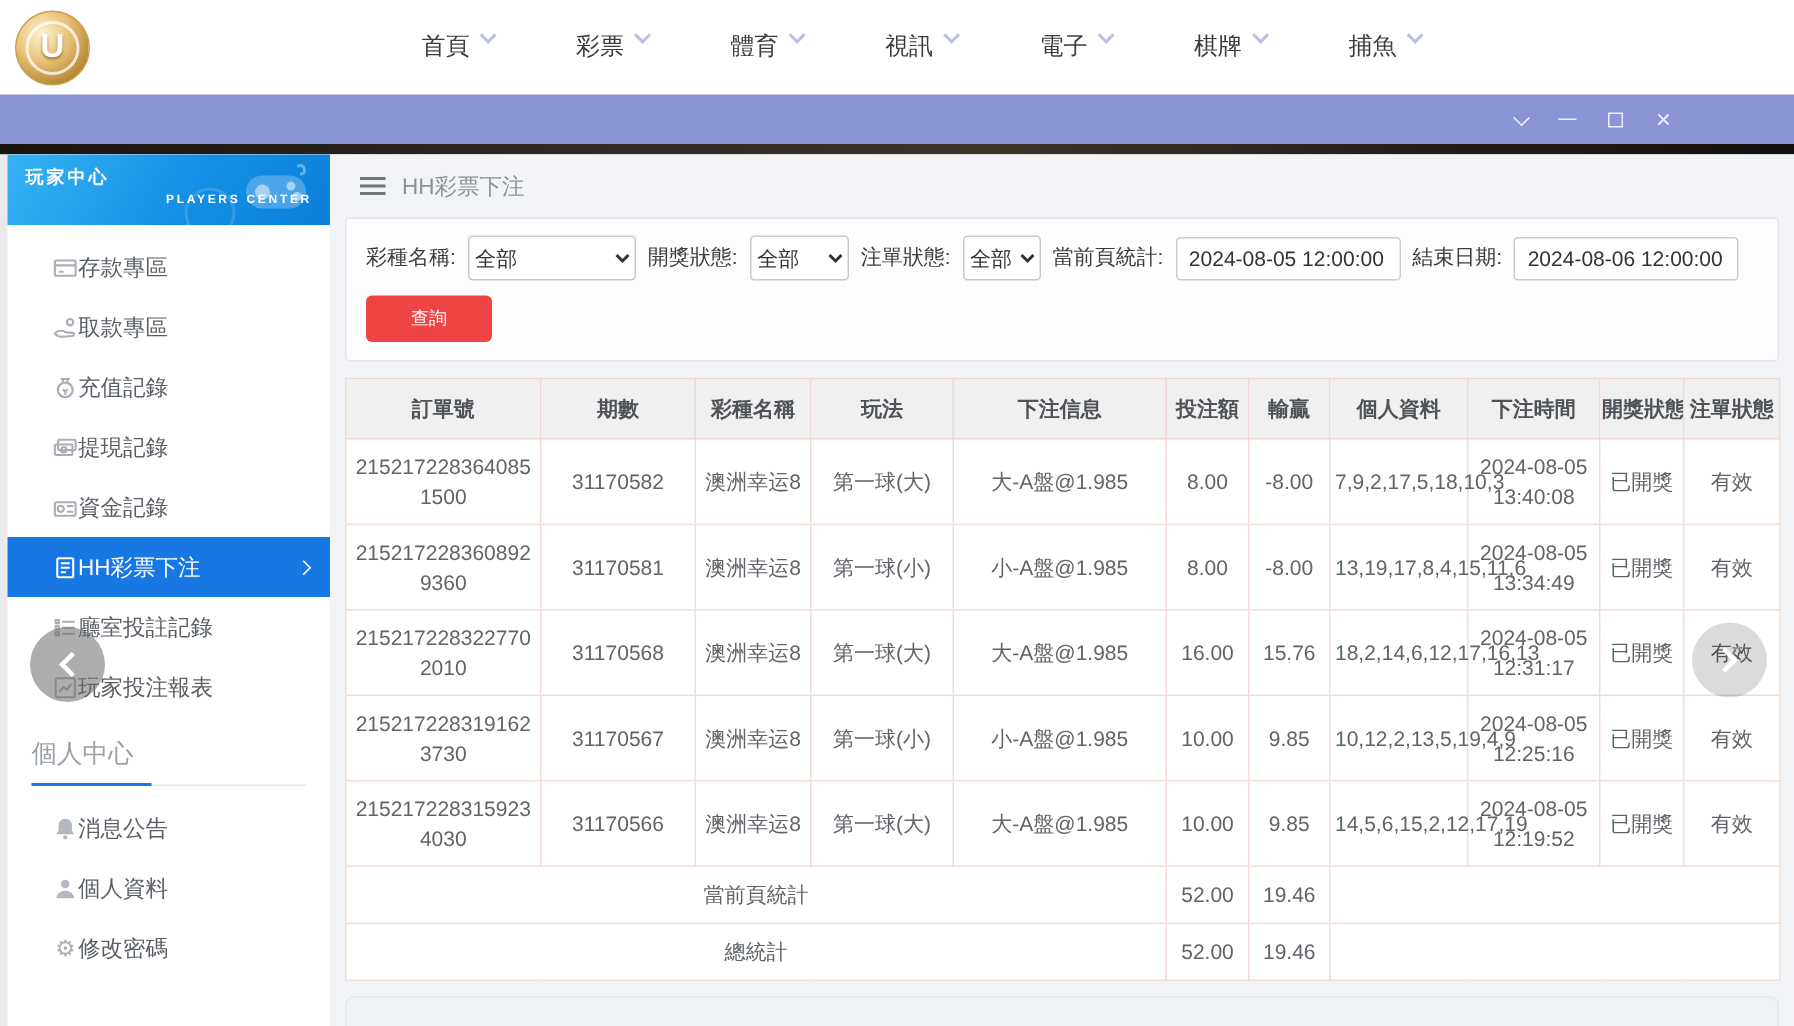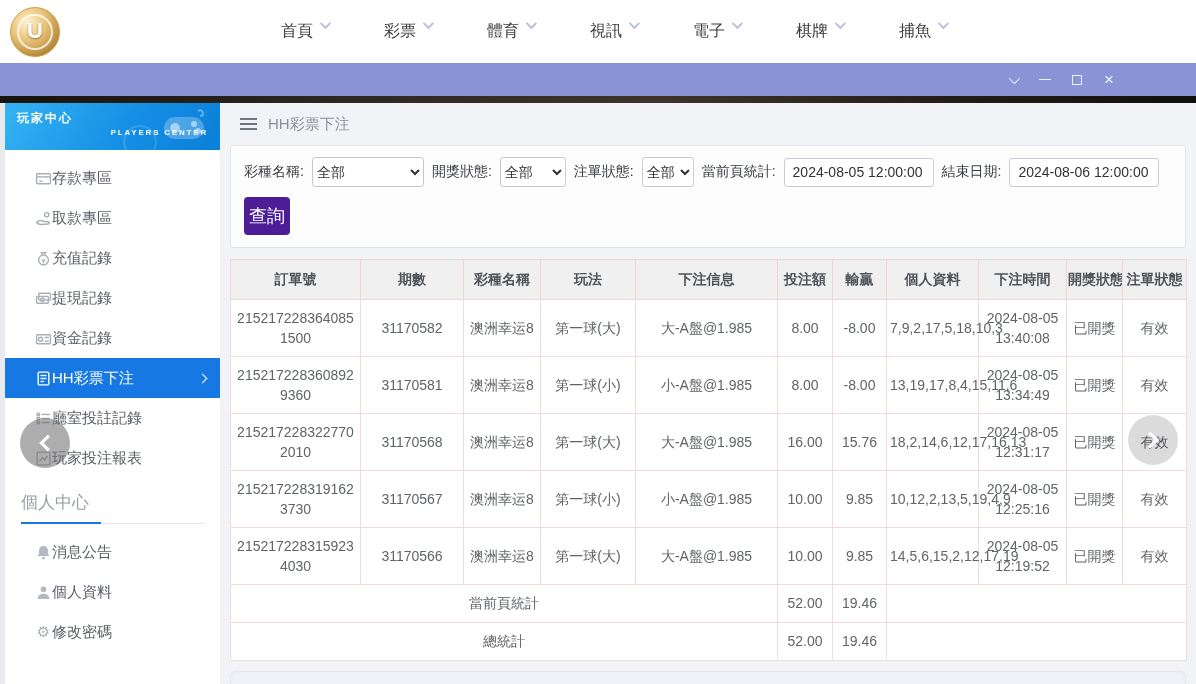--- a/index.html
+++ b/index.html
@@ -58,21 +58,21 @@
   .hamburger i { display:block; width:17px; height:2px; background:#6f757c; }
 
   .filter-panel { background:#fdfdfe; border:1px solid #e2e5e9; border-radius:3px; padding:11px 13px 12px; margin-bottom:11px; }
   .filter-row { display:flex; align-items:center; gap:8px; font-size:14px; color:#3a3d40; flex-wrap:nowrap; }
   .filter-row label { white-space:nowrap;text-align:right; }
   .filter-row select { height:30px; border:1px solid #c6cacf; border-radius:3px; background:#fff; font-size:14px; color:#333;
     font-family:"Liberation Sans","DejaVu Sans",sans-serif; }
   .sel-wide { width:112px; } .sel-mid { width:66px; } .sel-narrow { width:52px; }
   .filter-row input { height:29px; width:150px; border:1px solid #c9cdd2; border-radius:3px; padding:0 8px; font-size:14px; color:#333;
     font-family:"Liberation Sans","DejaVu Sans",sans-serif; }
-  .search-btn { margin-top:10px; background:#4c1d95; color:#fff; border:none; border-radius:4px; padding:7px 5px; font-size:18px; cursor:pointer;
+  .search-btn { margin-top:10px; background:#ef4444; color:#fff; border:none; border-radius:4px; padding:7px 30px; font-size:12px; cursor:pointer;
     font-family:"Liberation Sans","DejaVu Sans",sans-serif; }
 
   table.bets { width:956px; table-layout:fixed; border-collapse:collapse; background:#fff; font-size:14px; color:#606468; }
   table.bets th { background:#f0f0f1; color:#4f5357; font-weight:bold; height:40px; border:1px solid #f0d6d4; padding:0 1px; font-size:14px; overflow:hidden; white-space:nowrap; }
   table.bets td { border:1px solid #f3dbd9; text-align:center; padding:6px 3px; line-height:1.45; height:57px; }
   table.bets td.break { word-break:break-all; }
   table.bets tr.summary td { height:38px; padding:8px 3px; }
 
   .bottom-panel { margin-top:10px; height:40px; background:#eef1f5; border:1px solid #e3e7ec; border-radius:6px; }
 

